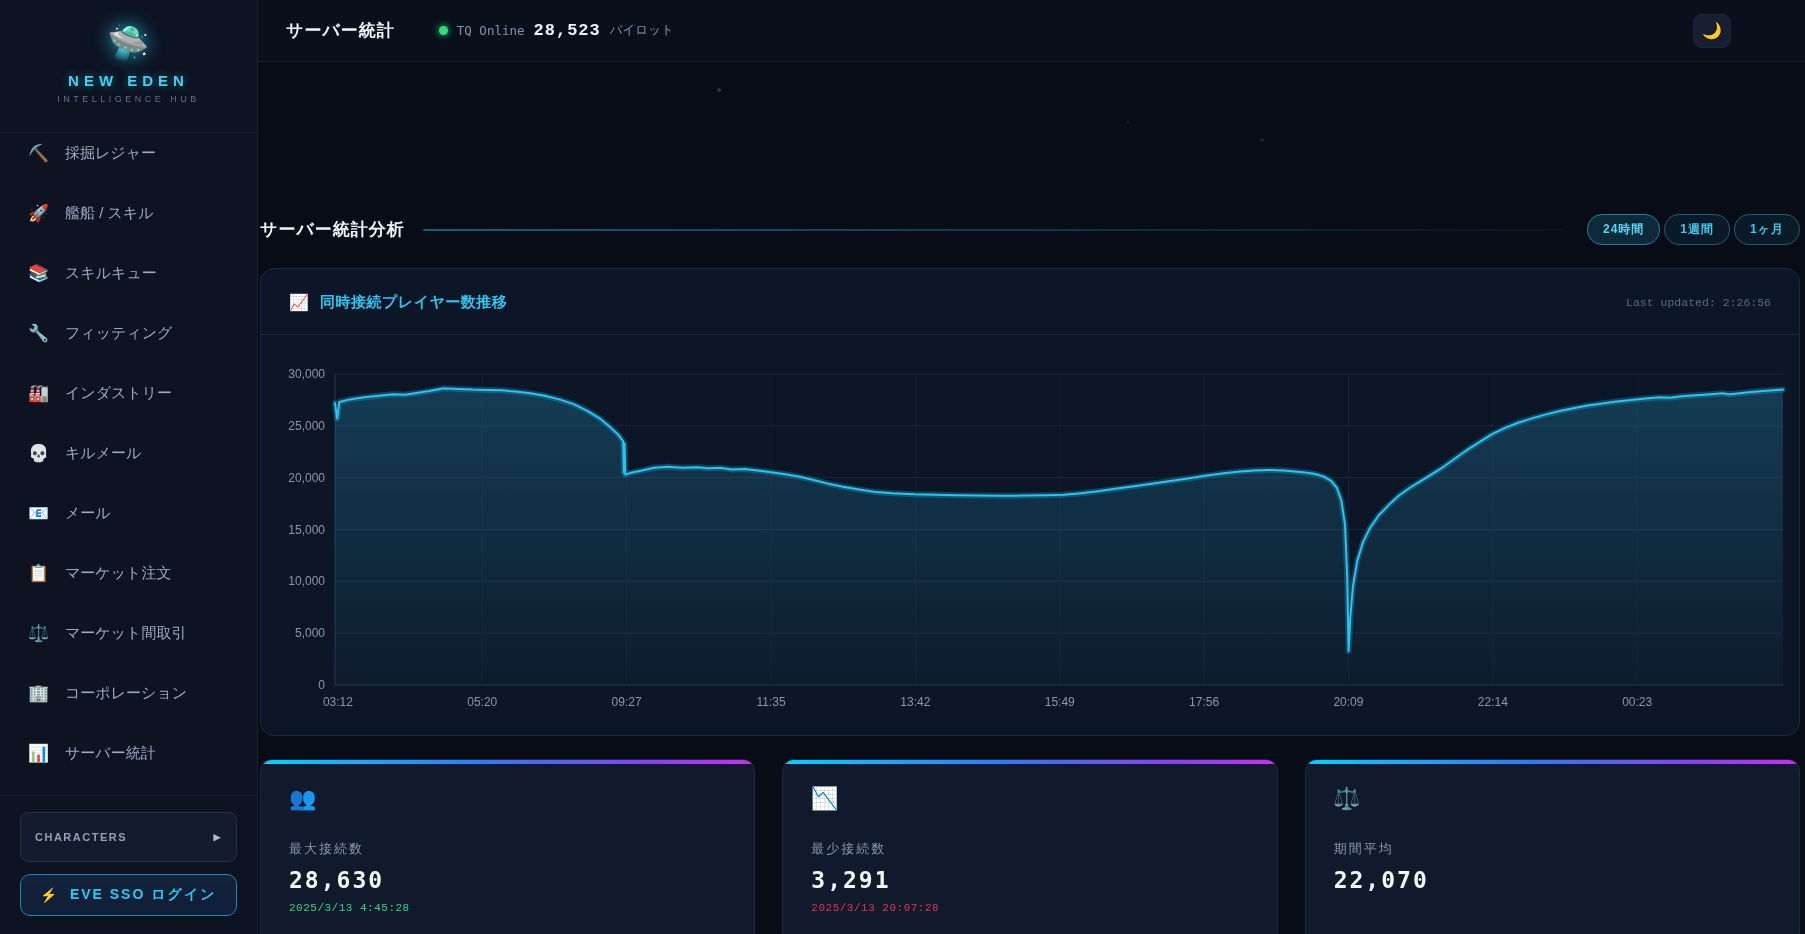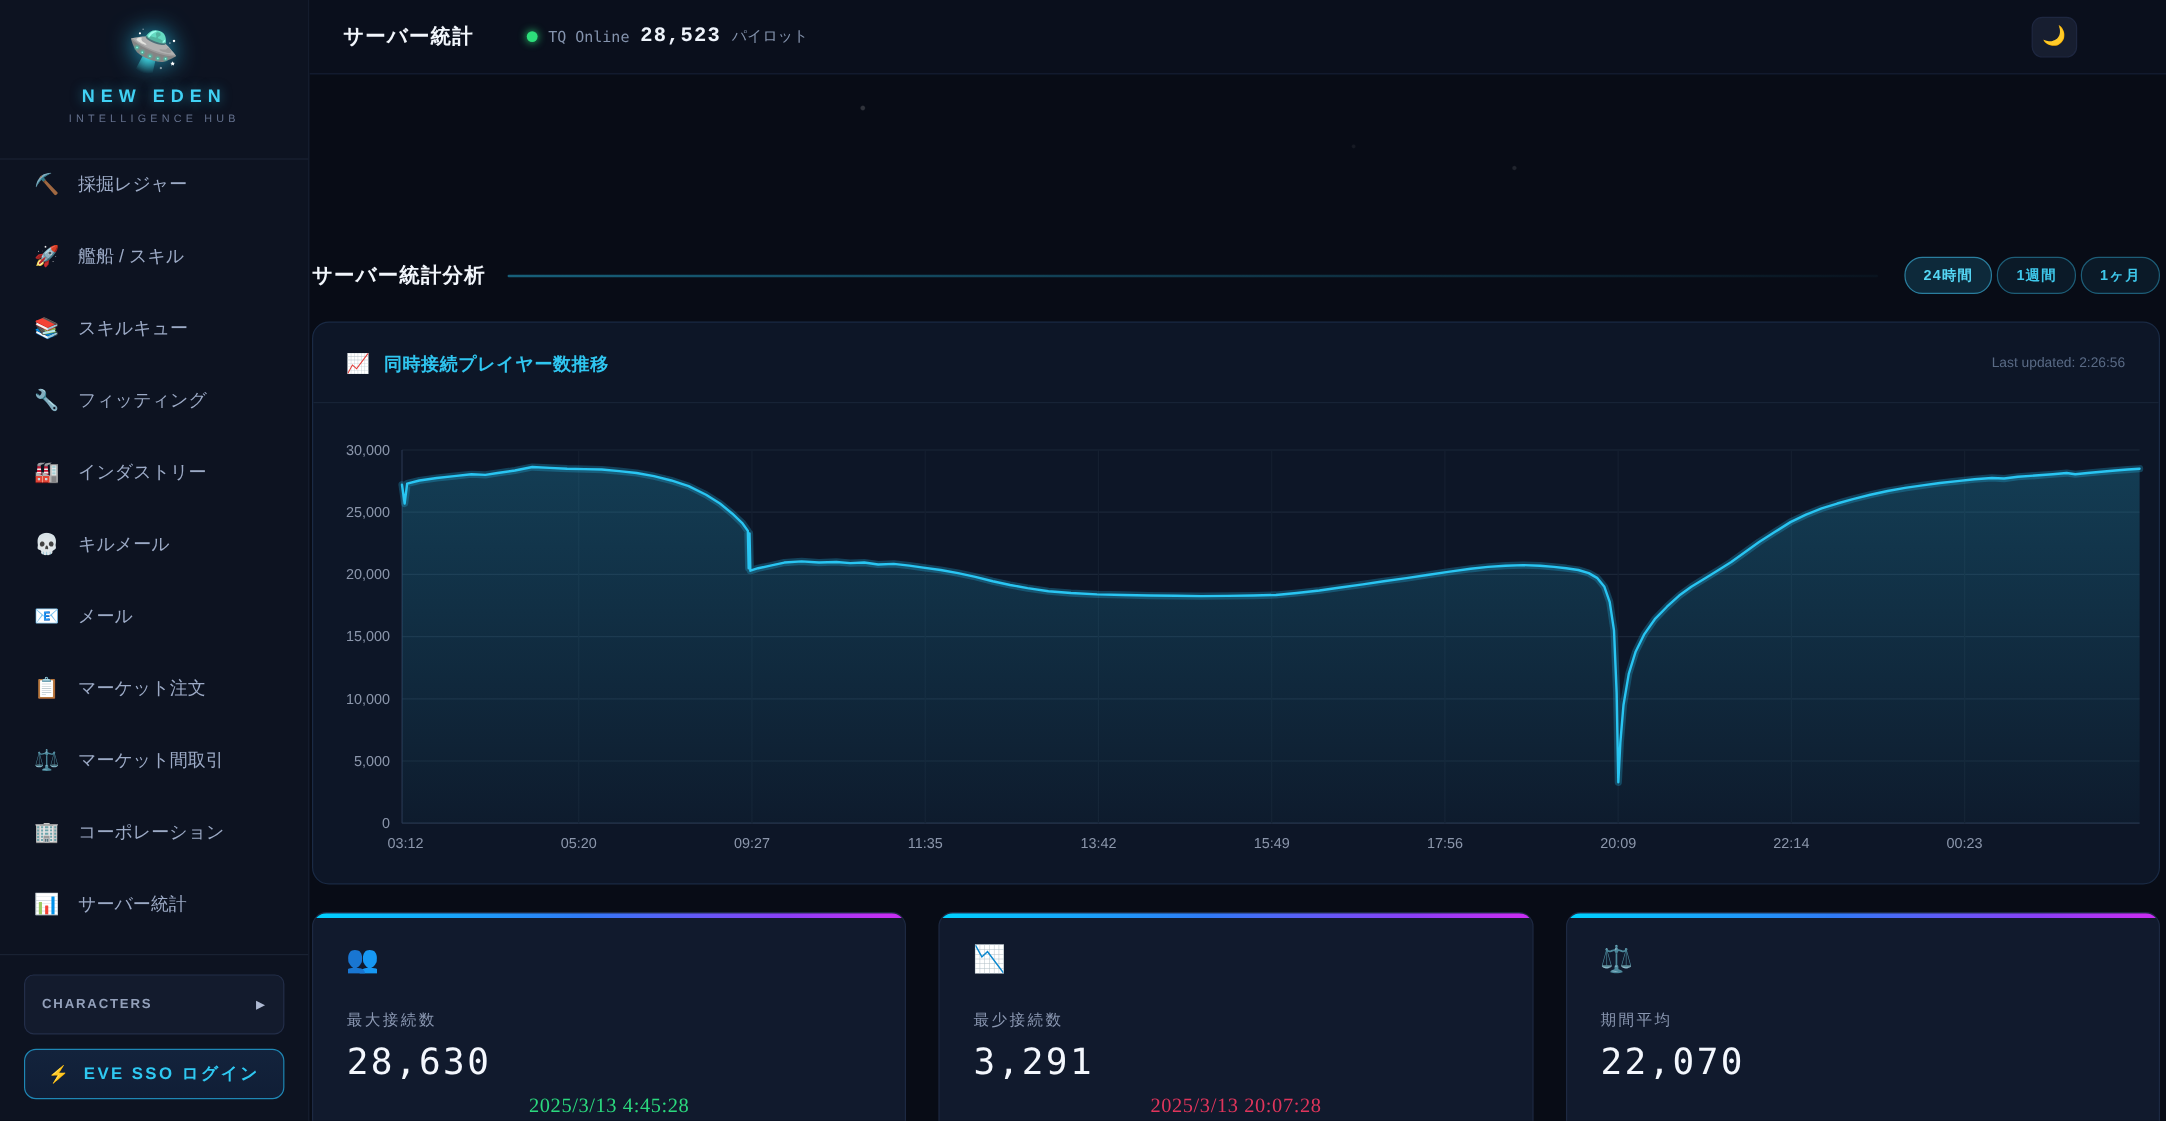--- a/index.html
+++ b/index.html
@@ -84,37 +84,37 @@
   }
   .range-btn.active { background:rgba(41,180,222,.18); color:#55d7f5; border-color:#2a7e9e; }
 
   .chart-card {
     background:#0d1627; border:1px solid #1a2a44; border-radius:14px;
     overflow:hidden;
   }
   .chart-head { display:flex; align-items:center; padding:24px 28px 22px; border-bottom:1px solid #172336; }
   .chart-title { font-size:15px; font-weight:bold; color:#2fc6f0; letter-spacing:.5px; }
   .chart-title-icon { font-size:16px; margin-right:11px; }
-  .chart-updated { margin-left:auto; font-size:11.5px; color:#596a85; font-family:Liberation Sans, sans-serif; }
+  .chart-updated { margin-left:auto; font-size:11.5px; color:#596a85; font-family:Liberation Mono, monospace; }
   .chart-body { padding:0; }
   .chart-body svg { display:block; }
 
   .stat-row { display:flex; gap:27px; margin-top:23px; }
   .stat-card {
     flex:1; background:#111a2d; border:1px solid #1d2942; border-radius:12px;
     overflow:hidden; height:186px; position:relative;
   }
   .stat-topbar { height:4px; width:100%;
     background:linear-gradient(90deg,#00d2ff,#2f7bf6 45%,#8b3ff6 80%,#c52ff2 97%); }
   .stat-inner { padding:22px 28px; }
   .stat-icon { font-size:22px; line-height:26px; }
   .stat-label { margin-top:28px; font-size:13px; color:#8a97b1; letter-spacing:2px; }
-  .stat-value { margin-top:9px; font-size:30px; font-weight:normal; color:#f4f7fd; letter-spacing:2px;
+  .stat-value { margin-top:9px; font-size:23px; font-weight:bold; color:#f4f7fd; letter-spacing:2px;
     font-family:"DejaVu Sans Mono", monospace; }
-  .stat-date { margin-top:9px; font-size:17px; font-family:Liberation Serif, serif; letter-spacing:.5px;text-align:center; }
+  .stat-date { margin-top:9px; font-size:11px; font-family:Liberation Mono, monospace; letter-spacing:.5px; }
 </style>
 </head>
 <body>
 
 <div class="app">
 
   <aside class="sidebar">
     <div class="logo-block">
       <div class="logo-icon">🛸</div>
       <div class="logo-title">NEW EDEN</div>

